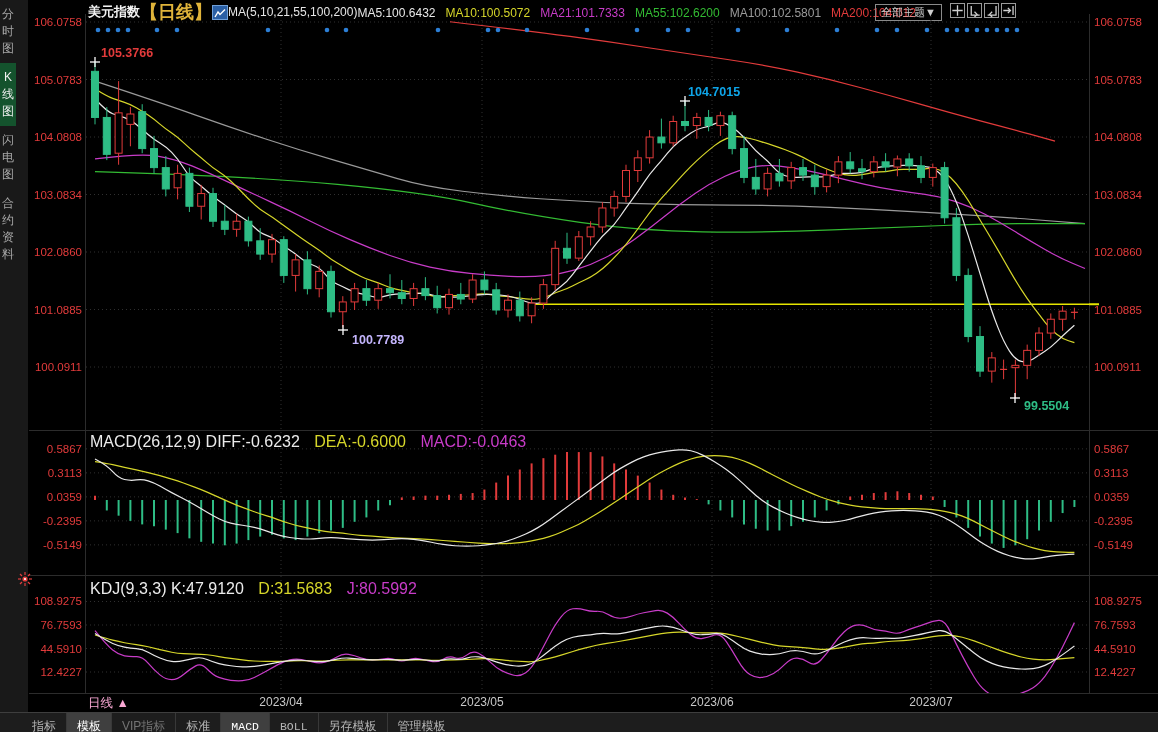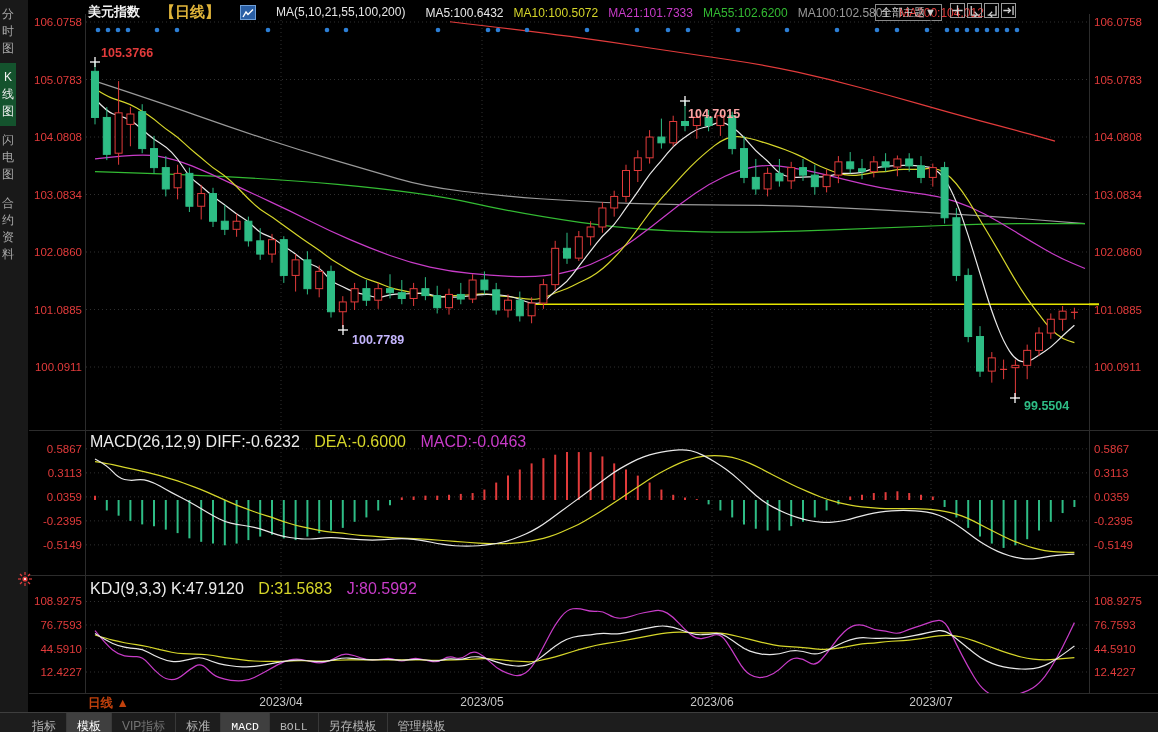--- a/index.html
+++ b/index.html
@@ -4,38 +4,38 @@
 <style>
   html,body{margin:0;padding:0;background:#000;}
   body{width:1158px;height:732px;position:relative;overflow:hidden;
        font-family:"Liberation Sans","DejaVu Sans",sans-serif;-webkit-font-smoothing:antialiased;}
   #root{position:absolute;inset:0;background:#000;}
   
   #sidebar{position:absolute;left:0;top:0;width:28px;height:712px;background:#191919;border-right:1px solid #000;}
   .side-item{width:16px;text-align:center;color:#a8a8a8;font-size:12px;line-height:17px;padding:6px 0;cursor:pointer;word-break:break-all;}
   .side-item.active{background:#14532d;color:#f0f0f0;}
   
-  #header{position:absolute;left:88px;top:3px;height:18px;display:flex;align-items:center;gap:20px;white-space:nowrap;text-align:right;}
+  #header{position:absolute;left:88px;top:3px;height:18px;display:flex;align-items:center;gap:0;white-space:nowrap;text-align:right;}
   .h-symbol{color:#f2f2f2;font-weight:bold;font-size:13px;}
-  .h-period{color:#e0b43a;font-size:15px;font-weight:bold;}
+  .h-period{color:#e0b43a;font-size:18px;font-weight:bold;}
   .h-ma-set{color:#e6e6e6;font-size:12px;}
   .h-ma{font-size:12px;}
   #header-right{position:absolute;right:142px;top:3px;display:flex;align-items:center;gap:6px;}
   #theme-btn{background:transparent;border:1px solid #8a8a8a;color:#cfcfcf;font-size:11px;height:17px;line-height:15px;padding:0 5px;cursor:pointer;font-family:inherit;}
   .tool-icon{display:inline-block;width:13px;height:13px;border:1px solid #9a9a9a;margin-left:2px;cursor:pointer;}
   .tool-icon svg{display:block;}
   #chart-icon{display:inline-block;width:14px;height:13px;background:#2a5fa5;border:1px solid #6f9fd8;}
   
   .axis-label{position:absolute;color:#e23b3b;font-size:11.5px;line-height:12px;}
   .axis-label.left{width:52px;text-align:right;}
   .ind-header{position:absolute;font-size:16px;white-space:nowrap;}
   .ind-header span{margin-right:10px;}
   .annot{position:absolute;font-size:12.5px;font-weight:bold;white-space:nowrap;}
   .date-label{position:absolute;top:695px;color:#c8c8c8;font-size:12px;transform:translateX(-50%);}
-  #period-label{position:absolute;left:88px;top:695px;color:#c2410c;font-size:12.5px;font-weight:bold;cursor:pointer;}
+  #period-label{position:absolute;left:88px;top:695px;color:#f9a8d4;font-size:12.5px;font-weight:normal;cursor:pointer;}
   
   #tabbar{position:absolute;left:0;top:712px;width:1158px;height:20px;background:#1d1d1d;border-top:1px solid #3e3e3e;display:flex;align-items:stretch;padding-left:22px;box-sizing:border-box;}
   .tab{color:#b5b5b5;font-size:12px;line-height:19px;padding:4px 10px;cursor:pointer;border-left:1px solid #383838;}
   .tab:first-child{border-left:none;}
   .tab.active{background:#3f3f3f;color:#fff;}
   .tab.vip{color:#737373;}
   .tab.mono{font-family:"Liberation Mono","DejaVu Sans Mono",monospace;font-size:11.5px;}
   svg#chart{position:absolute;left:0;top:0;}
 </style>
 </head>
@@ -458,21 +458,21 @@
       <div class="axis-label" style="left: 1094px; top: 618.998px;">76.7593</div>
       <div class="axis-label left" style="left: 30px; top: 642.5px;">44.5910</div>
       <div class="axis-label" style="left: 1094px; top: 642.5px;">44.5910</div>
       <div class="axis-label left" style="left: 30px; top: 666.002px;">12.4227</div>
       <div class="axis-label" style="left: 1094px; top: 666.002px;">12.4227</div>
       <div class="date-label" style="left: 281px;">2023/04</div>
       <div class="date-label" style="left: 482px;">2023/05</div>
       <div class="date-label" style="left: 712px;">2023/06</div>
       <div class="date-label" style="left: 931px;">2023/07</div>
       <div class="annot" style="left: 101px; top: 46px; color: rgb(226, 59, 59);">105.3766</div>
-      <div class="annot" style="left: 688px; top: 85px; color: #fca5a5; margin-top: 22px;">104.7015</div>
+      <div class="annot" style="left: 688px; top: 85px; color: #0ea5e9;">104.7015</div>
       <div class="annot" style="left: 352px; top: 333px; color: #c4b5fd;">100.7789</div>
       <div class="annot" style="left: 1024px; top: 399px; color: rgb(46, 189, 133);">99.5504</div>
       <div style="position: absolute; left: 17px; top: 571px; width: 16px; height: 16px;"><svg width="16" height="16" viewBox="0 0 16 16">
           <g stroke="#e23b3b" stroke-width="1.2">
             <line x1="8" y1="1" x2="8" y2="4"></line>
             <line x1="8" y1="12" x2="8" y2="15"></line>
             <line x1="1" y1="8" x2="4" y2="8"></line>
             <line x1="12" y1="8" x2="15" y2="8"></line>
             <line x1="3" y1="3" x2="5" y2="5"></line>
             <line x1="11" y1="11" x2="13" y2="13"></line>

